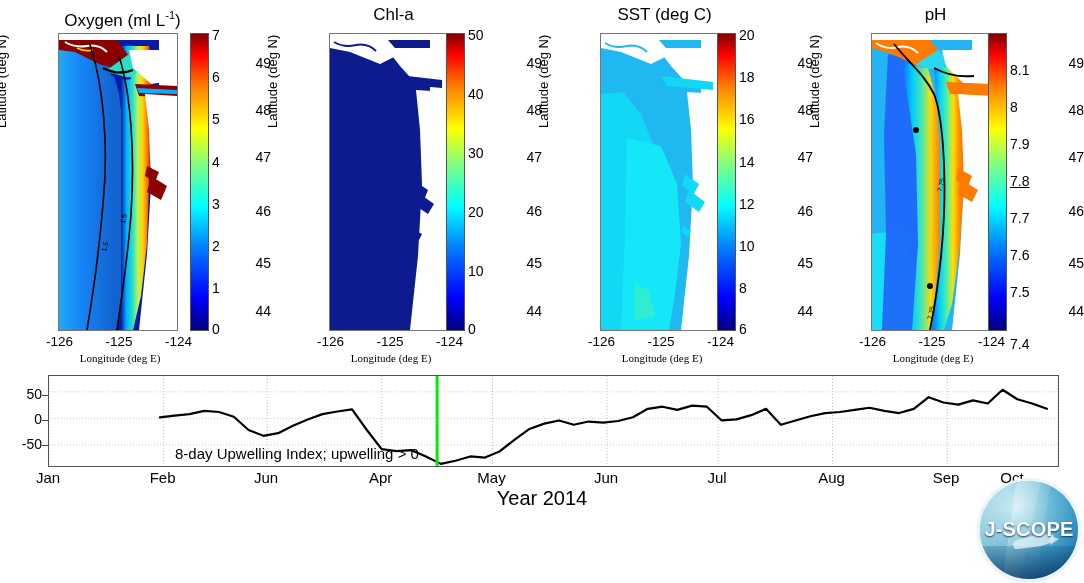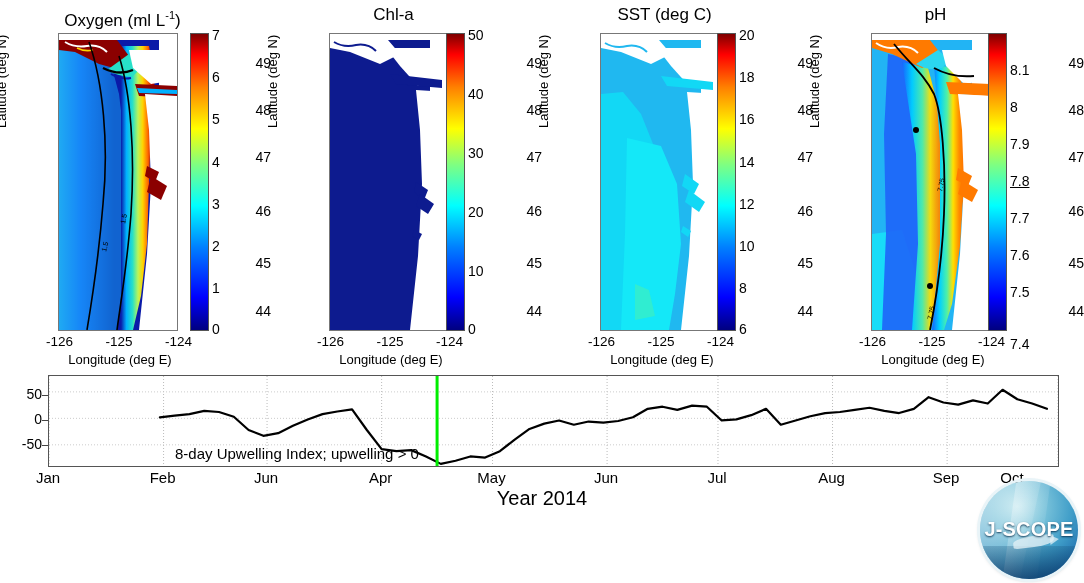--- a/index.html
+++ b/index.html
@@ -21,21 +21,21 @@
   .map-axes{position:absolute;left:58px;top:33px;width:118px;height:296px;
             border:1px solid #777;background:#ffffff;overflow:hidden;}
 
   .ylabel{position:absolute;left:-6px;top:128px;transform:rotate(-90deg);
           transform-origin:left top;font-size:13px;white-space:nowrap;}
   .ytick{position:absolute;right:0;font-size:14px;text-align:right;
          width:34px;transform:translateY(-9px);}
   .xticks{position:absolute;left:46px;top:334px;width:146px;
           display:flex;justify-content:space-between;font-size:13.5px;}
   .xlabel{position:absolute;left:20px;top:352px;width:200px;text-align:center;
-          font-size:13px;}
+          font-size:11px;font-family:Liberation Serif, serif;}
 
   .cbar{position:absolute;top:33px;width:17px;height:296px;border:1px solid #555;}
   .cbar-tick{position:absolute;font-size:14px;white-space:nowrap;
              transform:translateY(-9px);}
 
   
   .ts-panel{position:absolute;left:0;top:365px;width:1084px;height:120px;}
   .ts-axes{position:absolute;left:48px;top:10px;width:1009px;height:90px;
            border:1px solid #555;background:#fff;overflow:hidden;}
   .ts-ytick{position:absolute;left:6px;width:36px;text-align:right;font-size:14px;

